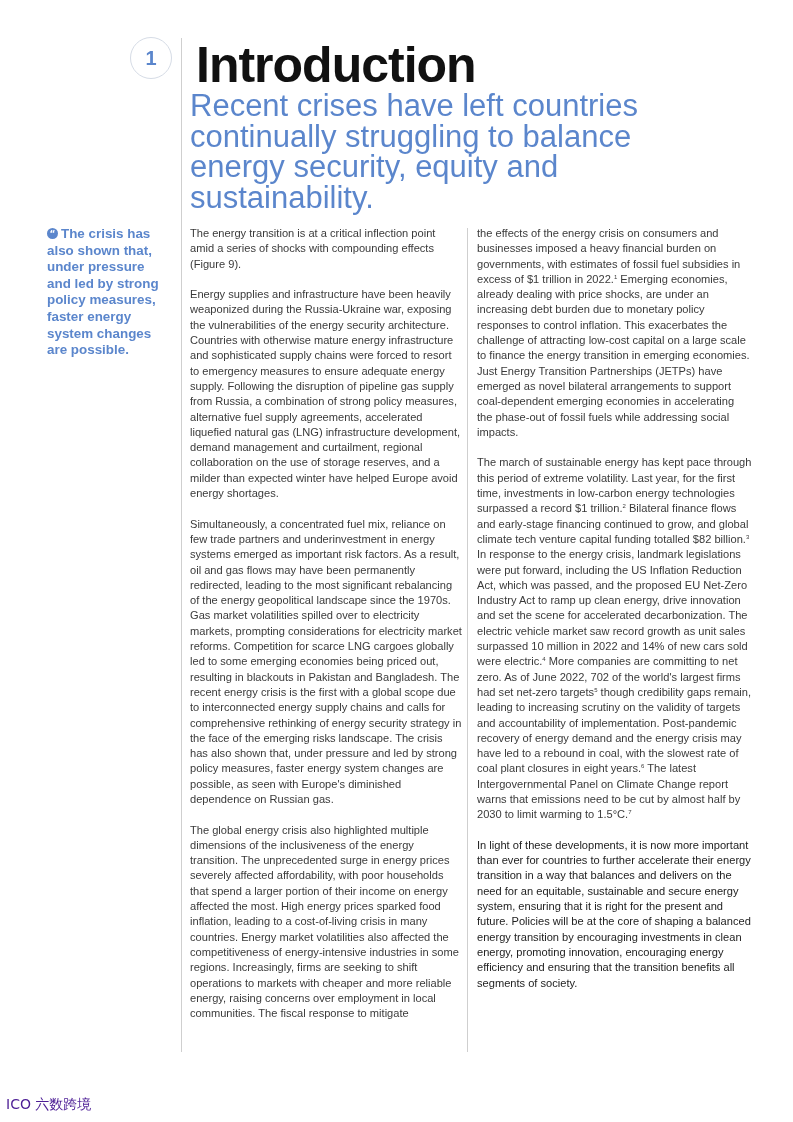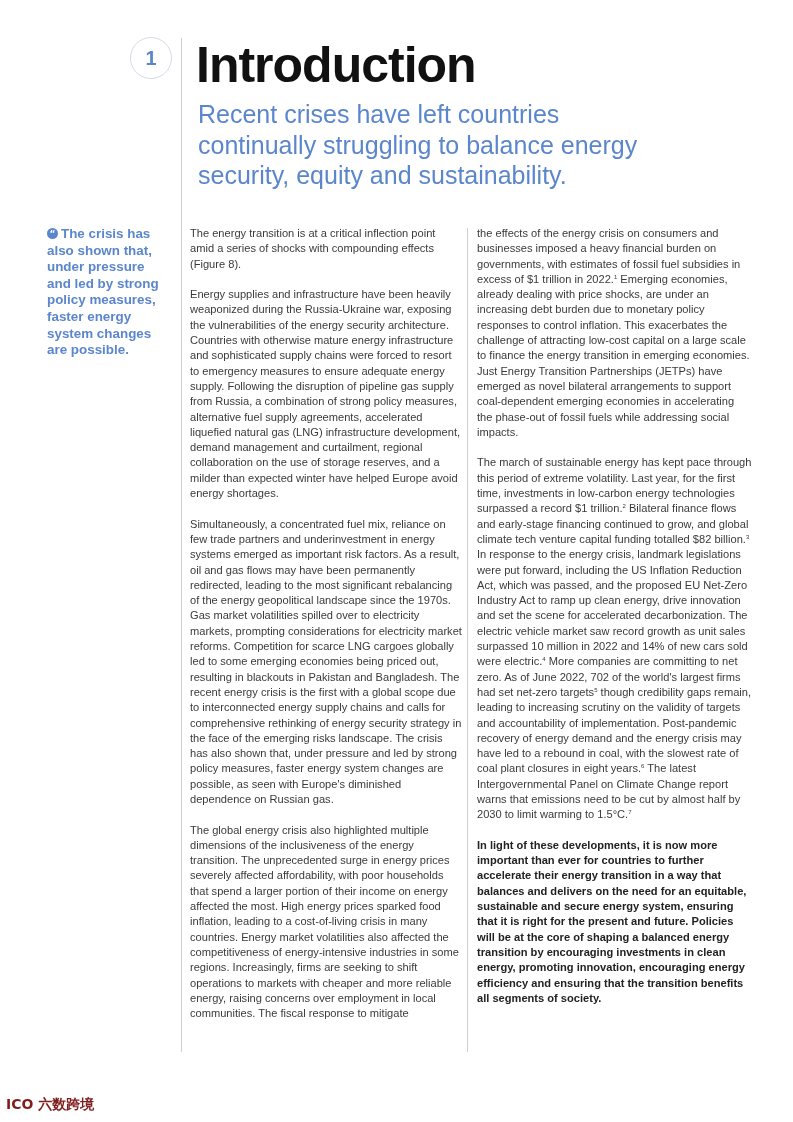--- a/index.html
+++ b/index.html
@@ -17,68 +17,68 @@
       position: absolute; left: 181px; top: 38px; width: 1px; height: 1014px; background: #cfcfcf;
     }
     .rule-mid {
       position: absolute; left: 467px; top: 228px; width: 1px; height: 824px; background: #cfcfcf;
     }
     .title {
       position: absolute; left: 188px; top: 26px; margin: 8px;
       font-size: 50px; font-weight: bold; color: #111111; letter-spacing: -1px; line-height: 62px;
     }
     .subtitle {
-      position: absolute; left: 190px; top: 91px; width: 480px; margin: 8px;
-      font-size: 25px; line-height: 30.5px; color: #5b86cc; font-weight: normal;
+      position: absolute; left: 190px; top: 91px; width: 480px; margin: 0;
+      font-size: 31px; line-height: 30.5px; color: #5b86cc; font-weight: normal;
     }
     .pullquote {
       position: absolute; left: 47px; top: 226px; width: 120px; margin: 0;
       font-size: 13.4px; line-height: 16.6px; font-weight: bold; color: #5b86cc;
     }
     .quote-icon {
       display: inline-block; width: 11px; height: 11px; border-radius: 50%;
       background: #5b86cc; color: #fff; font-size: 9px; line-height: 13px; text-align: center;
       vertical-align: 1px; margin-right: 3px; font-family: "DejaVu Sans", sans-serif;
     }
     .col {
       position: absolute; top: 226px; width: 272px;
       font-size: 11.1px; line-height: 15.3px; color: #3a3a3a;
     }
     .col p { margin: 0 0 15.3px 0; }
     .col-left { left: 190px; }
     .col-right { left: 477px; width: 275px; }
-    .col-right .bold-para { font-weight: bold; color: #222222; }
+    .col-right .bold-para { font-weight: normal; color: #222222; }
     sup { font-size: 6px; vertical-align: 4px; line-height: 0; }
     .footer {
       position: absolute; top: 1077px; left: 492px; width: 260px;
       font-size: 9.3px; color: #555555; white-space: nowrap; margin-top: 44px;
     }
     .footer .doc-title { font-weight: bold; color: #222222; }
     .footer .page-num { position: absolute; left: 248px; font-weight: bold; color: #222222; }
     .watermark {
-      position: absolute; left: 6px; top: 1096px; font-size: 14px; color: #7f1d1d; font-weight: bold;
+      position: absolute; left: 6px; top: 1096px; font-size: 14px; color: #4c1d95; font-weight: normal;
       font-family: "DejaVu Sans", sans-serif;
     }
   </style>
 </head>
 <body>
 
 <div class="chapter-num">
   <span>1</span>
 </div>
 <div class="rule-left"></div>
 <div class="rule-mid"></div>
 
 <h1 class="title">Introduction</h1>
 <h2 class="subtitle">Recent crises have left countries continually struggling to balance energy security, equity and sustainability.</h2>
 
 <p class="pullquote"><span class="quote-icon">“</span><span>The crisis has also shown that, under pressure and led by strong policy measures, faster energy system changes are possible.</span></p>
 
 <div class="col col-left">
-  <p>The energy transition is at a critical inflection point amid a series of shocks with compounding effects (Figure 8).</p>
+  <p>The energy transition is at a critical inflection point amid a series of shocks with compounding effects (Figure 9).</p>
   <p>Energy supplies and infrastructure have been heavily weaponized during the Russia-Ukraine war, exposing the vulnerabilities of the energy security architecture. Countries with otherwise mature energy infrastructure and sophisticated supply chains were forced to resort to emergency measures to ensure adequate energy supply. Following the disruption of pipeline gas supply from Russia, a combination of strong policy measures, alternative fuel supply agreements, accelerated liquefied natural gas (LNG) infrastructure development, demand management and curtailment, regional collaboration on the use of storage reserves, and a milder than expected winter have helped Europe avoid energy shortages.</p>
   <p>Simultaneously, a concentrated fuel mix, reliance on few trade partners and underinvestment in energy systems emerged as important risk factors. As a result, oil and gas flows may have been permanently redirected, leading to the most significant rebalancing of the energy geopolitical landscape since the 1970s. Gas market volatilities spilled over to electricity markets, prompting considerations for electricity market reforms. Competition for scarce LNG cargoes globally led to some emerging economies being priced out, resulting in blackouts in Pakistan and Bangladesh. The recent energy crisis is the first with a global scope due to interconnected energy supply chains and calls for comprehensive rethinking of energy security strategy in the face of the emerging risks landscape. The crisis has also shown that, under pressure and led by strong policy measures, faster energy system changes are possible, as seen with Europe's diminished dependence on Russian gas.</p>
   <p>The global energy crisis also highlighted multiple dimensions of the inclusiveness of the energy transition. The unprecedented surge in energy prices severely affected affordability, with poor households that spend a larger portion of their income on energy affected the most. High energy prices sparked food inflation, leading to a cost-of-living crisis in many countries. Energy market volatilities also affected the competitiveness of energy-intensive industries in some regions. Increasingly, firms are seeking to shift operations to markets with cheaper and more reliable energy, raising concerns over employment in local communities. The fiscal response to mitigate</p>
 </div>
 
 <div class="col col-right">
   <p><span>the effects of the energy crisis on consumers and businesses imposed a heavy financial burden on governments, with estimates of fossil fuel subsidies in excess of $1 trillion in 2022.</span><sup>1</sup><span> Emerging economies, already dealing with price shocks, are under an increasing debt burden due to monetary policy responses to control inflation. This exacerbates the challenge of attracting low-cost capital on a large scale to finance the energy transition in emerging economies. Just Energy Transition Partnerships (JETPs) have emerged as novel bilateral arrangements to support coal-dependent emerging economies in accelerating the phase-out of fossil fuels while addressing social impacts.</span></p>
   <p><span>The march of sustainable energy has kept pace through this period of extreme volatility. Last year, for the first time, investments in low-carbon energy technologies surpassed a record $1 trillion.</span><sup>2</sup><span> Bilateral finance flows and early-stage financing continued to grow, and global climate tech venture capital funding totalled $82 billion.</span><sup>3</sup><span> In response to the energy crisis, landmark legislations were put forward, including the US Inflation Reduction Act, which was passed, and the proposed EU Net-Zero Industry Act to ramp up clean energy, drive innovation and set the scene for accelerated decarbonization. The electric vehicle market saw record growth as unit sales surpassed 10 million in 2022 and 14% of new cars sold were electric.</span><sup>4</sup><span> More companies are committing to net zero. As of June 2022, 702 of the world's largest firms had set net-zero targets</span><sup>5</sup><span> though credibility gaps remain, leading to increasing scrutiny on the validity of targets and accountability of implementation. Post-pandemic recovery of energy demand and the energy crisis may have led to a rebound in coal, with the slowest rate of coal plant closures in eight years.</span><sup>6</sup><span> The latest Intergovernmental Panel on Climate Change report warns that emissions need to be cut by almost half by 2030 to limit warming to 1.5°C.</span><sup>7</sup></p>
   <p class="bold-para">In light of these developments, it is now more important than ever for countries to further accelerate their energy transition in a way that balances and delivers on the need for an equitable, sustainable and secure energy system, ensuring that it is right for the present and future. Policies will be at the core of shaping a balanced energy transition by encouraging investments in clean energy, promoting innovation, encouraging energy efficiency and ensuring that the transition benefits all segments of society.</p>
 </div>

